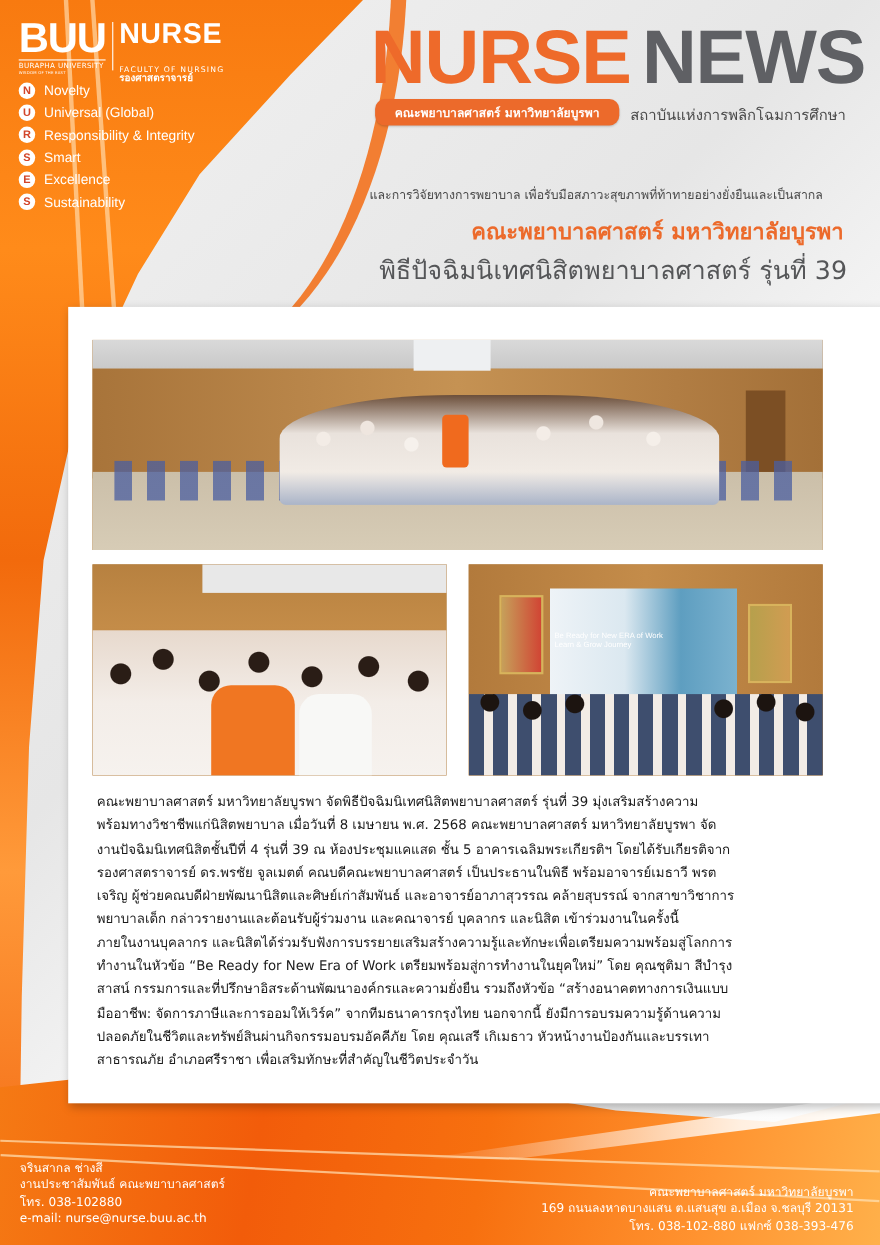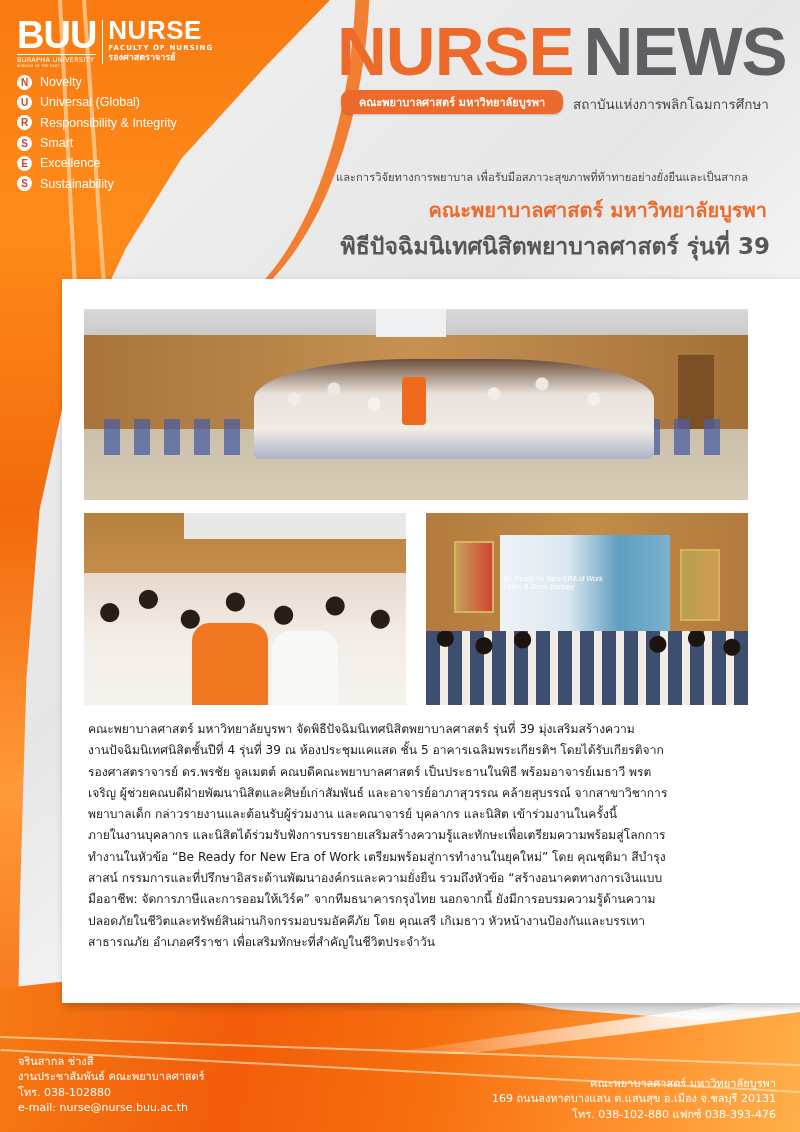--- a/index.html
+++ b/index.html
@@ -47,21 +47,21 @@
   .logo-buu-big {
     font-family: "Liberation Sans", sans-serif; font-weight: 700; font-size: 38px; line-height: 34px; letter-spacing: -1px;
   }
   .logo-buu-sub { font-size: 6.5px; letter-spacing: .3px; margin-top: 2px; border-top: 1px solid #fff; padding-top: 1px; }
   .logo-buu-sub2 { font-size: 3.5px; letter-spacing: .2px; }
   .logo-sep { width: 1px; height: 44px; background: #fff; margin: 2px 5px 0 6px; }
   .logo-nurse { display: flex; flex-direction: column; }
   .logo-nurse-big {
     font-family: "Liberation Sans", sans-serif; font-weight: 700; font-size: 26px; line-height: 24px; letter-spacing: .5px;
   }
-  .logo-nurse-sub1 { font-size: 7px; font-weight: 700; letter-spacing: 1.1px; margin-top: 2px; }
+  .logo-nurse-sub1 { font-size: 7px; font-weight: 400; letter-spacing: 1.1px; margin-top: 17px; }
   .logo-nurse-sub2 { font-size: 9px; font-weight: 700; line-height: 11px; }
 
   
   .nurses { position: absolute; left: 17px; top: 72px; }
   .nurses-row { display: flex; align-items: center; height: 20.3px; }
   .nurses-letter {
     width: 15px; height: 15px; border-radius: 50%; background: #fff; color: #d2452a;
     font-family: "Liberation Sans", sans-serif; font-weight: 700; font-size: 10px;
     display: flex; align-items: center; justify-content: center;
   }
@@ -84,21 +84,21 @@
   }
   .masthead-tagline2 {
     position: absolute; left: 336px; top: 120px; color: #4a4a4a; font-size: 11.2px; white-space: nowrap; margin-top: 48px;
   }
 
   
   .headline1 {
     position: absolute; right: 33px; top: 194px; color: #ec6a2b; font-size: 20px; font-weight: 700; white-space: nowrap;
   }
   .headline2 {
-    position: absolute; right: 30px; top: 228px; color: #555658; font-size: 23px; font-weight: 700; white-space: nowrap;
+    position: absolute; right: 30px; top: 228px; color: #555658; font-size: 23px; font-weight: 400; white-space: nowrap;
   }
 
   
   .card {
     position: absolute; left: 62px; top: 279px; width: 771px; height: 724px;
     background: #ffffff; box-shadow: 2px 3px 8px rgba(0,0,0,.25);
   }
   .photo {
     position: absolute; overflow: hidden; background: #b38145;
   }
@@ -272,20 +272,21 @@
         <div>Be Ready for New ERA of Work</div>
         <div>Learn &amp; Grow Journey</div>
       </div>
     </div>
     <div class="pr-aisle"></div>
     <div class="pr-audience"></div>
   </div>
 
   <div class="article">
     <p>คณะพยาบาลศาสตร์ มหาวิทยาลัยบูรพา  จัดพิธีปัจฉิมนิเทศนิสิตพยาบาลศาสตร์ รุ่นที่ 39 มุ่งเสริมสร้างความ</p>
+    <p>พร้อมทางวิชาชีพแก่นิสิตพยาบาล เมื่อวันที่ 8 เมษายน พ.ศ. 2568 คณะพยาบาลศาสตร์ มหาวิทยาลัยบูรพา จัด</p>
     <p>งานปัจฉิมนิเทศนิสิตชั้นปีที่ 4 รุ่นที่ 39 ณ ห้องประชุมแคแสด ชั้น 5 อาคารเฉลิมพระเกียรติฯ โดยได้รับเกียรติจาก</p>
     <p>รองศาสตราจารย์ ดร.พรชัย จูลเมตต์ คณบดีคณะพยาบาลศาสตร์ เป็นประธานในพิธี พร้อมอาจารย์เมธาวี พรต</p>
     <p>เจริญ ผู้ช่วยคณบดีฝ่ายพัฒนานิสิตและศิษย์เก่าสัมพันธ์ และอาจารย์อาภาสุวรรณ คล้ายสุบรรณ์ จากสาขาวิชาการ</p>
     <p>พยาบาลเด็ก กล่าวรายงานและต้อนรับผู้ร่วมงาน และคณาจารย์ บุคลากร และนิสิต เข้าร่วมงานในครั้งนี้</p>
     <p> ภายในงานบุคลากร และนิสิตได้ร่วมรับฟังการบรรยายเสริมสร้างความรู้และทักษะเพื่อเตรียมความพร้อมสู่โลกการ</p>
     <p>ทำงานในหัวข้อ “Be Ready for New Era of Work เตรียมพร้อมสู่การทำงานในยุคใหม่” โดย คุณชุติมา สีบำรุง</p>
     <p>สาสน์ กรรมการและที่ปรึกษาอิสระด้านพัฒนาองค์กรและความยั่งยืน รวมถึงหัวข้อ “สร้างอนาคตทางการเงินแบบ</p>
     <p>มืออาชีพ: จัดการภาษีและการออมให้เวิร์ค” จากทีมธนาคารกรุงไทย นอกจากนี้ ยังมีการอบรมความรู้ด้านความ</p>
     <p>ปลอดภัยในชีวิตและทรัพย์สินผ่านกิจกรรมอบรมอัคคีภัย โดย คุณเสรี เกิเมธาว หัวหน้างานป้องกันและบรรเทา</p>
     <p>สาธารณภัย อำเภอศรีราชา เพื่อเสริมทักษะที่สำคัญในชีวิตประจำวัน</p>

